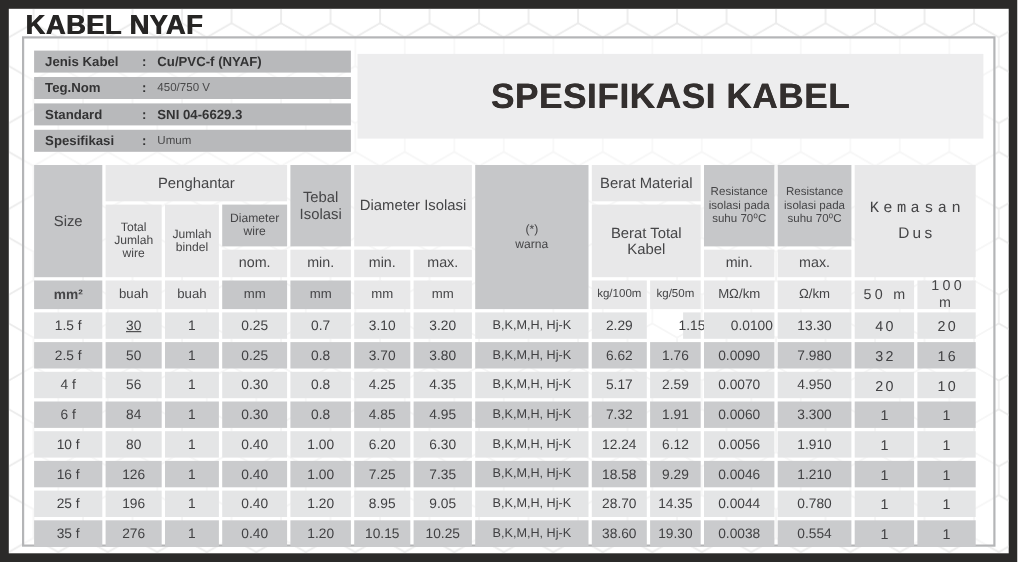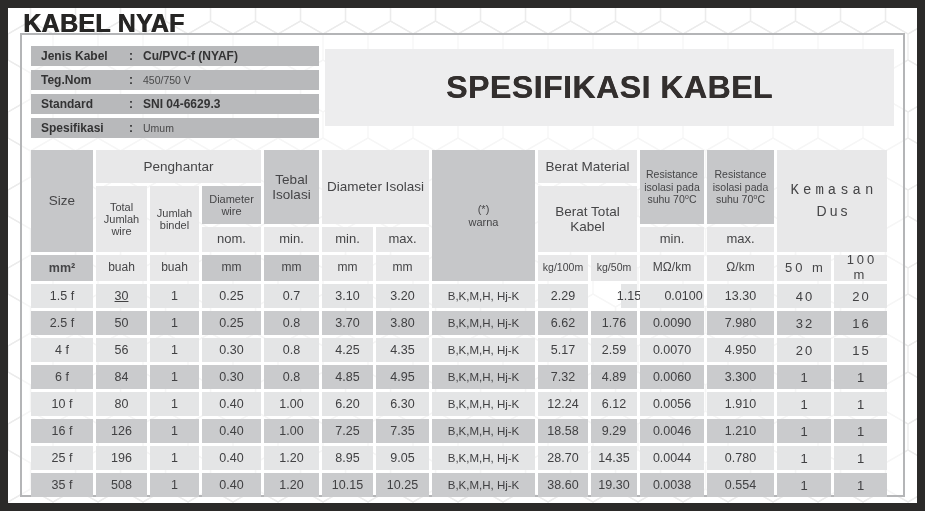--- a/index.html
+++ b/index.html
@@ -165,31 +165,31 @@
         <div class="cell rl" style="grid-area: 7 / 4;">0.30</div>
         <div class="cell rl" style="grid-area: 7 / 5;">0.8</div>
         <div class="cell rl" style="grid-area: 7 / 6;">4.25</div>
         <div class="cell rl" style="grid-area: 7 / 7;">4.35</div>
         <div class="cell rl warna" style="grid-area: 7 / 8;">B,K,M,H, Hj-K</div>
         <div class="cell rl" style="grid-area: 7 / 9;">5.17</div>
         <div class="cell rl" style="grid-area: 7 / 10;">2.59</div>
         <div class="cell rl" style="grid-area: 7 / 11;">0.0070</div>
         <div class="cell rl" style="grid-area: 7 / 12;">4.950</div>
         <div class="cell rl wide" style="grid-area: 7 / 13;">20</div>
-        <div class="cell rl wide" style="grid-area: 7 / 14;">15</div>
+        <div class="cell rl wide" style="grid-area: 7 / 14;">10</div>
         <div class="cell rd" style="grid-area: 8 / 1;">6 f</div>
         <div class="cell rd" style="grid-area: 8 / 2;">84</div>
         <div class="cell rd" style="grid-area: 8 / 3;">1</div>
         <div class="cell rd" style="grid-area: 8 / 4;">0.30</div>
         <div class="cell rd" style="grid-area: 8 / 5;">0.8</div>
         <div class="cell rd" style="grid-area: 8 / 6;">4.85</div>
         <div class="cell rd" style="grid-area: 8 / 7;">4.95</div>
         <div class="cell rd warna" style="grid-area: 8 / 8;">B,K,M,H, Hj-K</div>
         <div class="cell rd" style="grid-area: 8 / 9;">7.32</div>
-        <div class="cell rd" style="grid-area: 8 / 10;">4.89</div>
+        <div class="cell rd" style="grid-area: 8 / 10;">1.91</div>
         <div class="cell rd" style="grid-area: 8 / 11;">0.0060</div>
         <div class="cell rd" style="grid-area: 8 / 12;">3.300</div>
         <div class="cell rd wide" style="grid-area: 8 / 13;">1</div>
         <div class="cell rd wide" style="grid-area: 8 / 14;">1</div>
         <div class="cell rl" style="grid-area: 9 / 1;">10 f</div>
         <div class="cell rl" style="grid-area: 9 / 2;">80</div>
         <div class="cell rl" style="grid-area: 9 / 3;">1</div>
         <div class="cell rl" style="grid-area: 9 / 4;">0.40</div>
         <div class="cell rl" style="grid-area: 9 / 5;">1.00</div>
         <div class="cell rl" style="grid-area: 9 / 6;">6.20</div>
@@ -223,21 +223,21 @@
         <div class="cell rl" style="grid-area: 11 / 6;">8.95</div>
         <div class="cell rl" style="grid-area: 11 / 7;">9.05</div>
         <div class="cell rl warna" style="grid-area: 11 / 8;">B,K,M,H, Hj-K</div>
         <div class="cell rl" style="grid-area: 11 / 9;">28.70</div>
         <div class="cell rl" style="grid-area: 11 / 10;">14.35</div>
         <div class="cell rl" style="grid-area: 11 / 11;">0.0044</div>
         <div class="cell rl" style="grid-area: 11 / 12;">0.780</div>
         <div class="cell rl wide" style="grid-area: 11 / 13;">1</div>
         <div class="cell rl wide" style="grid-area: 11 / 14;">1</div>
         <div class="cell rd" style="grid-area: 12 / 1;">35 f</div>
-        <div class="cell rd" style="grid-area: 12 / 2;">508</div>
+        <div class="cell rd" style="grid-area: 12 / 2;">276</div>
         <div class="cell rd" style="grid-area: 12 / 3;">1</div>
         <div class="cell rd" style="grid-area: 12 / 4;">0.40</div>
         <div class="cell rd" style="grid-area: 12 / 5;">1.20</div>
         <div class="cell rd" style="grid-area: 12 / 6;">10.15</div>
         <div class="cell rd" style="grid-area: 12 / 7;">10.25</div>
         <div class="cell rd warna" style="grid-area: 12 / 8;">B,K,M,H, Hj-K</div>
         <div class="cell rd" style="grid-area: 12 / 9;">38.60</div>
         <div class="cell rd" style="grid-area: 12 / 10;">19.30</div>
         <div class="cell rd" style="grid-area: 12 / 11;">0.0038</div>
         <div class="cell rd" style="grid-area: 12 / 12;">0.554</div>

